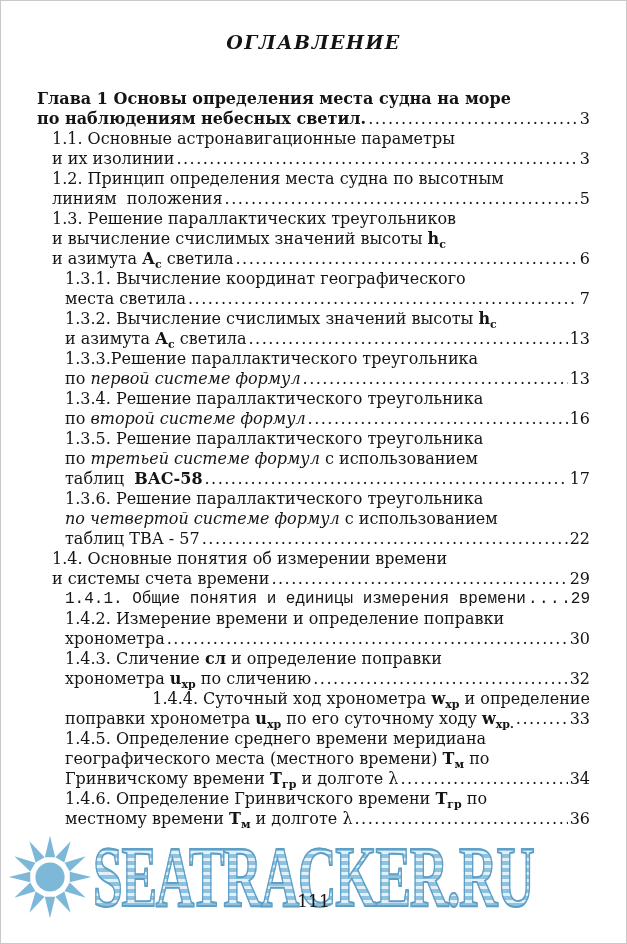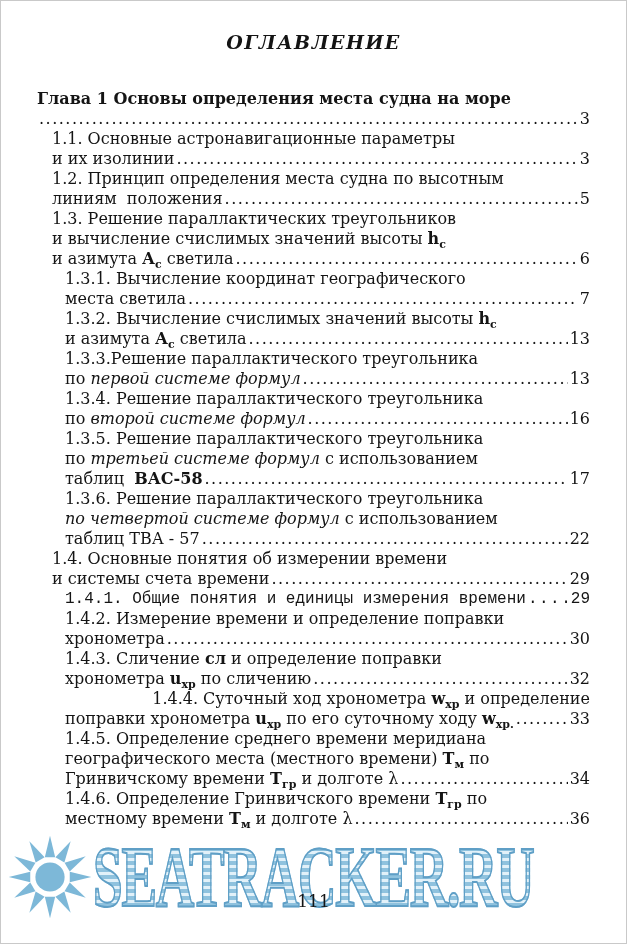--- a/index.html
+++ b/index.html
@@ -80,20 +80,21 @@
 </head>
 <body>
 
 <div class="page-title">ОГЛАВЛЕНИЕ</div>
 
 <div class="toc">
     <div class="toc-line" style="padding-left: 0px; align-items: center;">
       <span class="line-text"><span class="seg-b">Глава 1 Основы определения места судна на море</span></span>
     </div>
     <div class="toc-line" style="padding-left: 0px;">
+      <span class="line-text"><span class="seg-b">по наблюдениям небесных светил.</span></span>
       <span class="dots">........................................................................................................................................................................................................</span>
       <span class="pageno">3</span>
     </div>
     <div class="toc-line" style="padding-left: 15px;">
       <span class="line-text"><span>1.1. Основные астронавигационные параметры</span></span>
     </div>
     <div class="toc-line" style="padding-left: 15px;">
       <span class="line-text"><span>и их изолинии</span></span>
       <span class="dots">........................................................................................................................................................................................................</span>
       <span class="pageno">3</span>

